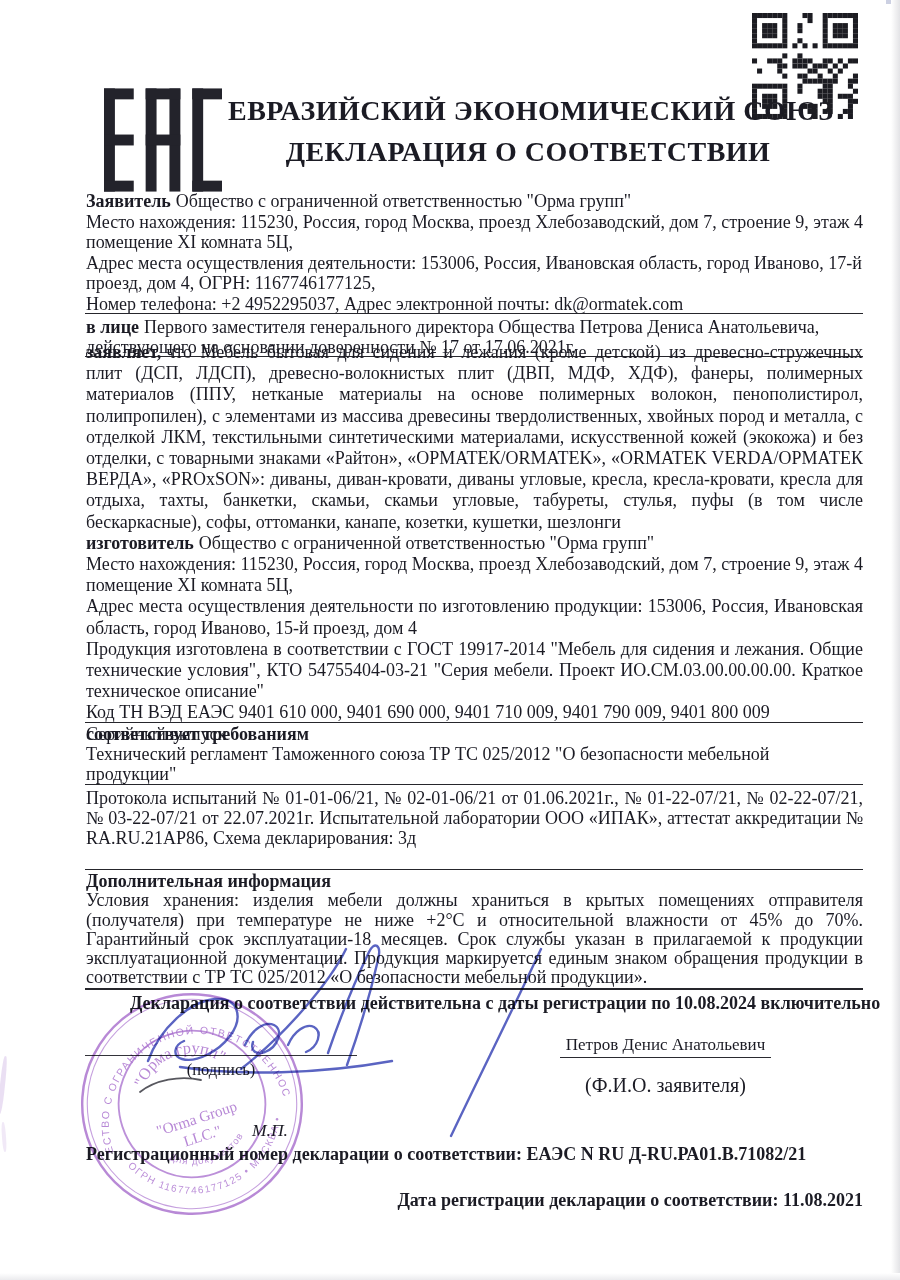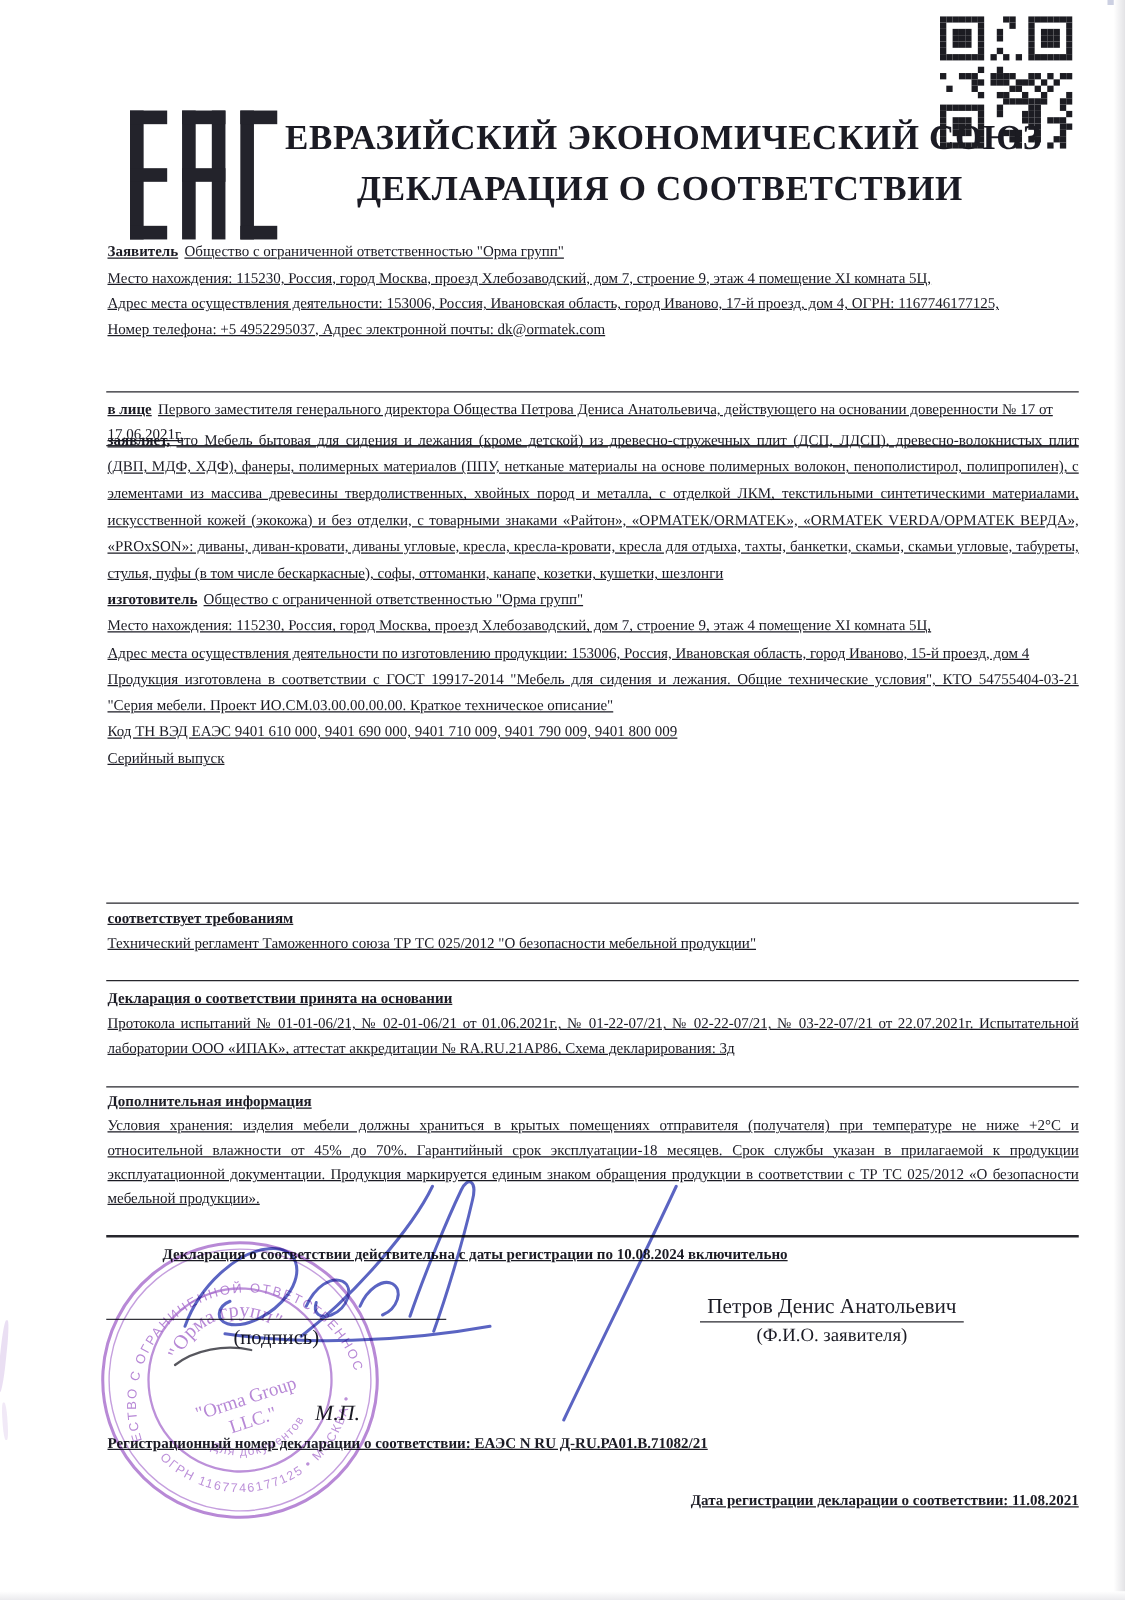--- a/index.html
+++ b/index.html
@@ -16,43 +16,43 @@
   .left-smudge{position:absolute;background:#a06cc8;border-radius:40%;}
 
   
   .eac-logo{position:absolute;left:104px;top:88px;}
   .doc-title{position:absolute;left:228px;top:90px;width:600px;text-align:center;
     font-weight:bold;font-size:28px;line-height:41px;letter-spacing:.5px;white-space:nowrap;}
   .qr{position:absolute;left:752px;top:13px;width:106px;height:106px;}
   .qr svg{width:106px;height:106px;fill:#1c1c22;}
 
   
-  .sec{position:absolute;left:86px;width:777px;font-size:12px;line-height:21.3px;
-    text-align:justify;text-decoration:underline;}
+  .sec{position:absolute;left:86px;width:777px;font-size:18px;line-height:21.3px;
+    text-align:justify;}
   .sec.nj{text-align:left;}
   .lb{font-weight:bold;margin-right:5px;}
   .rule{position:absolute;left:85px;width:778px;border-top:1.6px solid #26262c;}
   .rule.thin{border-top-width:1.2px;}
   .rule.thick{border-top-width:2.4px;}
 
   #sec-applicant{top:191px;line-height:20.5px;}
   #sec-inface{top:317px;line-height:20.3px;}
   #sec-declares{top:342px;line-height:21.2px;}
   #sec-compliance{top:725px;line-height:19.8px;}
   #sec-basis{top:788px;line-height:20.2px;}
   #sec-additional{top:872px;line-height:19.3px;}
   #sec-validity{top:993px;font-weight:bold;margin-left:44px;}
 
   
   .sig-line{position:absolute;left:85px;top:1034px;width:272px;height:21px;
     border-bottom:1.6px solid #33333a;}
   .sig-caption{position:absolute;left:85px;top:1060px;width:272px;text-align:center;font-size:16.5px;}
   .fio-block{position:absolute;left:548px;top:1035px;width:235px;text-align:center;font-size:17px;font-family:Liberation Serif, serif;}
   .fio-name{display:inline-block;border-bottom:1.4px solid #2a2a30;padding:0 6px 2px 6px;}
-  .fio-caption{margin-top:3px;font-size:15px;}
+  .fio-caption{margin-top:16px;font-size:20px;}
   .mp{position:absolute;left:252px;top:1120px;font-size:17.5px;font-style:italic;}
 
   #reg-number{top:1144px;font-weight:bold;text-align:left;}
   #reg-date{top:1190px;font-weight:bold;text-align:right;}
 
   
   .stamp{position:absolute;left:70px;top:982px;width:244px;height:244px;
     mix-blend-mode:multiply;pointer-events:none;}
   .autograph{position:absolute;left:60px;top:933px;width:520px;height:225px;
     mix-blend-mode:multiply;pointer-events:none;}
@@ -268,21 +268,21 @@
         <rect x="95" y="95" width="5" height="5"></rect>
         <rect x="60" y="100" width="5" height="5"></rect>
         <rect x="85" y="100" width="5" height="5"></rect>
         <rect x="95" y="100" width="5" height="5"></rect>
       </svg></div>
 
   <div class="sec nj" id="sec-applicant">
     <div><span class="lb">Заявитель</span><span>Общество с ограниченной ответственностью "Орма групп"</span></div>
     <div>Место нахождения: 115230, Россия, город Москва, проезд Хлебозаводский, дом 7, строение 9, этаж 4 помещение XI комната 5Ц,</div>
     <div>Адрес места осуществления деятельности: 153006, Россия, Ивановская область, город Иваново, 17-й проезд, дом 4, ОГРН: 1167746177125,</div>
-    <div>Номер телефона: +5 4952295037, Адрес электронной почты: dk@ormatek.com</div>
+    <div>Номер телефона: +2 4952295037, Адрес электронной почты: dk@ormatek.com</div>
   </div>
   <div class="rule thin" style="top:313px"></div>
 
   <div class="sec nj" id="sec-inface">
     <span class="lb">в лице</span><span>Первого заместителя генерального директора Общества Петрова Дениса Анатольевича, действующего на основании доверенности № 17 от 17.06.2021г.</span>
   </div>
   <div class="rule thin" style="top:356px"></div>
 
   <div class="sec" id="sec-declares">
     <div><span class="lb">заявляет,</span><span>что Мебель бытовая для сидения и лежания (кроме детской) из древесно-стружечных плит (ДСП, ЛДСП), древесно-волокнистых плит (ДВП, МДФ, ХДФ), фанеры, полимерных материалов (ППУ, нетканые материалы на основе полимерных волокон, пенополистирол, полипропилен), с элементами из массива древесины твердолиственных, хвойных пород и металла, с отделкой ЛКМ, текстильными синтетическими материалами, искусственной кожей (экокожа) и без отделки, с товарными знаками «Райтон», «ОРМАТЕК/ORMATEK», «ORMATEK VERDA/ОРМАТЕК ВЕРДА», «PROxSON»: диваны, диван-кровати, диваны угловые, кресла, кресла-кровати, кресла для отдыха, тахты, банкетки, скамьи, скамьи угловые, табуреты, стулья, пуфы (в том числе бескаркасные), софы, оттоманки, канапе, козетки, кушетки, шезлонги</span></div>
@@ -295,21 +295,20 @@
   </div>
   <div class="rule" style="top:722px"></div>
 
   <div class="sec nj" id="sec-compliance">
     <div class="lb">соответствует требованиям</div>
     <div>Технический регламент Таможенного союза ТР ТС 025/2012 "О безопасности мебельной продукции"</div>
   </div>
   <div class="rule thin" style="top:784px"></div>
 
   <div class="sec" id="sec-basis">
-    <div class="lb" style="text-align:left">Декларация о соответствии принята на основании</div>
     <div>Протокола испытаний № 01-01-06/21, № 02-01-06/21 от 01.06.2021г., № 01-22-07/21, № 02-22-07/21, № 03-22-07/21 от 22.07.2021г. Испытательной лаборатории ООО «ИПАК», аттестат аккредитации № RA.RU.21АР86, Схема декларирования: 3д</div>
   </div>
   <div class="rule thin" style="top:869px"></div>
 
   <div class="sec" id="sec-additional">
     <div class="lb" style="text-align:left">Дополнительная информация</div>
     <div>Условия хранения: изделия мебели должны храниться в крытых помещениях отправителя (получателя) при температуре не ниже +2°С и относительной влажности от 45% до 70%. Гарантийный срок эксплуатации-18 месяцев. Срок службы указан в прилагаемой к продукции эксплуатационной документации. Продукция маркируется единым знаком обращения продукции в соответствии с ТР ТС 025/2012 «О безопасности мебельной продукции».</div>
   </div>
   <div class="rule thick" style="top:988px"></div>
 

